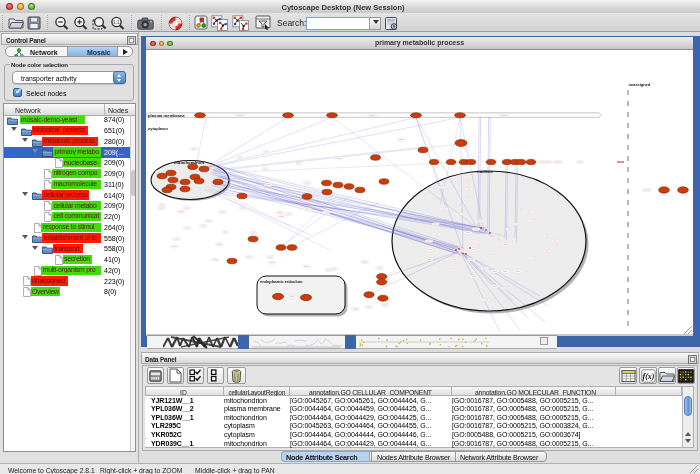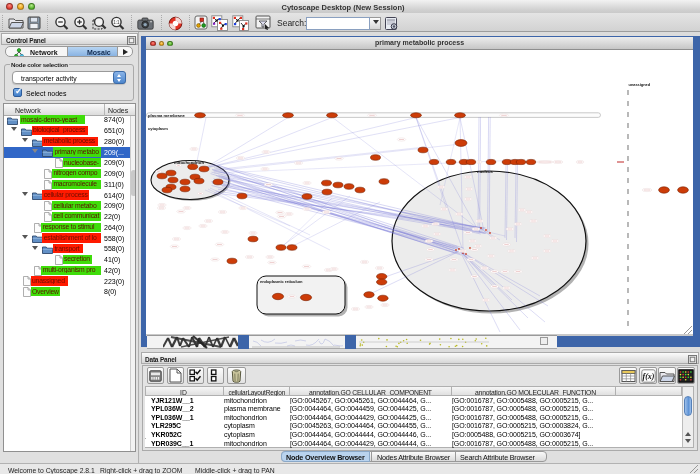--- a/index.html
+++ b/index.html
@@ -1120,25 +1120,25 @@
     <span style="position:absolute;left:307px;top:1px;font-size:7px;letter-spacing:-0.1px;">[GO:0016787, GO:0005488, GO:0005215, G...</span>
   </div>
 
 <div class="abs" style="left:682px;top:387px;width:11px;height:60px;background:#eee;border-left:1px solid #bbb;"></div>
 <div class="abs" style="left:683.5px;top:396px;width:8px;height:20px;border-radius:4px;background:linear-gradient(90deg,#9ec0ea,#5e93d6 60%,#9ec0ea);border:0.5px solid #5580b8;"></div>
 <span class="abs" style="left:685px;top:432px;width:0;height:0;border-left:3px solid transparent;border-right:3px solid transparent;border-bottom:4px solid #555;"></span>
 <span class="abs" style="left:685px;top:439px;width:0;height:0;border-left:3px solid transparent;border-right:3px solid transparent;border-top:4px solid #555;"></span>
 
 <div class="abs" style="left:281px;top:450.5px;width:266px;height:11.5px;background:linear-gradient(#fafafa,#dadada);border:1px solid #999;border-radius:4px;"></div>
 <div class="abs" style="left:281px;top:450.5px;width:89px;height:11.5px;background:#b9d3ee;border:1px solid #8aa8c8;border-radius:4px 0 0 4px;"></div>
-<span class="abs" style="left:286px;top:453px;font-size:7.2px;font-weight:bold;color:#111;letter-spacing:-0.2px;">Node Overview Browser</span>
+<span class="abs" style="left:286px;top:453px;font-size:7.2px;font-weight:bold;color:#111;letter-spacing:-0.2px;">Node Attribute Search</span>
 <span class="abs" style="left:377px;top:453px;font-size:7.2px;color:#111;letter-spacing:-0.2px;">Nodes Attribute Browser</span>
 <div class="abs" style="left:371px;top:450.5px;width:1px;height:11.5px;background:#999;"></div>
 <div class="abs" style="left:455px;top:450.5px;width:1px;height:11.5px;background:#999;"></div>
-<span class="abs" style="left:460px;top:453px;font-size:7.2px;color:#111;letter-spacing:-0.2px;">Search Attribute Browser</span>
+<span class="abs" style="left:460px;top:453px;font-size:7.2px;color:#111;letter-spacing:-0.2px;">Network Attribute Browser</span>
 
 <div class="abs" style="left:0;top:463px;width:700px;height:11px;background:#e8e8e8;border-top:1px solid #b2b2b2;">
   <span class="abs" style="left:8px;top:2.5px;font-size:6.8px;color:#222;">Welcome to Cytoscape 2.8.1</span>
   <span class="abs" style="left:100px;top:2.5px;font-size:6.8px;color:#222;">Right-click + drag to ZOOM</span>
   <span class="abs" style="left:195px;top:2.5px;font-size:6.8px;color:#222;">Middle-click + drag to PAN</span>
 </div>
 <svg class="abs" style="left:689px;top:464px;" width="10" height="10" viewBox="0 0 10 10">
     <path d="M9 1 L1 9 M9 5 L5 9" stroke="#999" stroke-width="1"></path>
   </svg>
 

